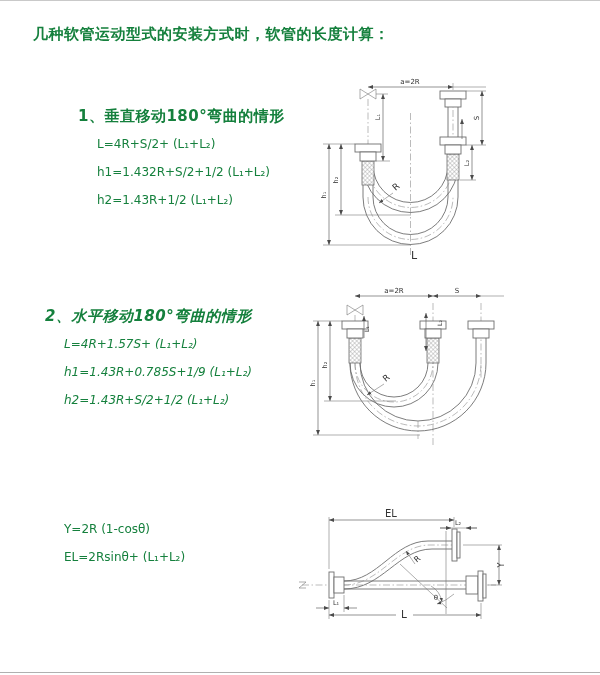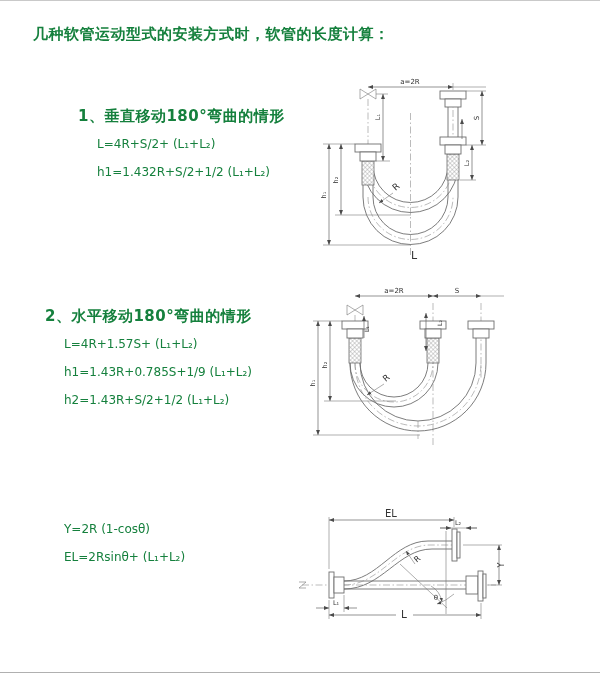--- a/index.html
+++ b/index.html
@@ -24,23 +24,24 @@
 <body>
 
 <div class="page">
 
   <div class="title">几种软管运动型式的安装方式时，软管的长度计算：</div>
 
   <section class="sec" style="top:101px;margin-left:33px;">
     <div class="heading">1、垂直移动180°弯曲的情形</div>
     <div class="formula">L=4R+S/2+ (L₁+L₂)</div>
     <div class="formula">h1=1.432R+S/2+1/2 (L₁+L₂)</div>
+    <div class="formula">h2=1.43R+1/2 (L₁+L₂)</div>
   </section>
 
-  <section class="sec" style="top:301px;">
+  <section class="sec" style="top:301px;font-style:italic;">
     <div class="heading">2、水平移动180°弯曲的情形</div>
     <div class="formula">L=4R+1.57S+ (L₁+L₂)</div>
     <div class="formula">h1=1.43R+0.785S+1/9 (L₁+L₂)</div>
     <div class="formula">h2=1.43R+S/2+1/2 (L₁+L₂)</div>
   </section>
 
   <section class="sec" style="top:514px;">
     <div class="formula">Y=2R (1-cosθ)</div>
     <div class="formula">EL=2Rsinθ+ (L₁+L₂)</div>
   </section>

